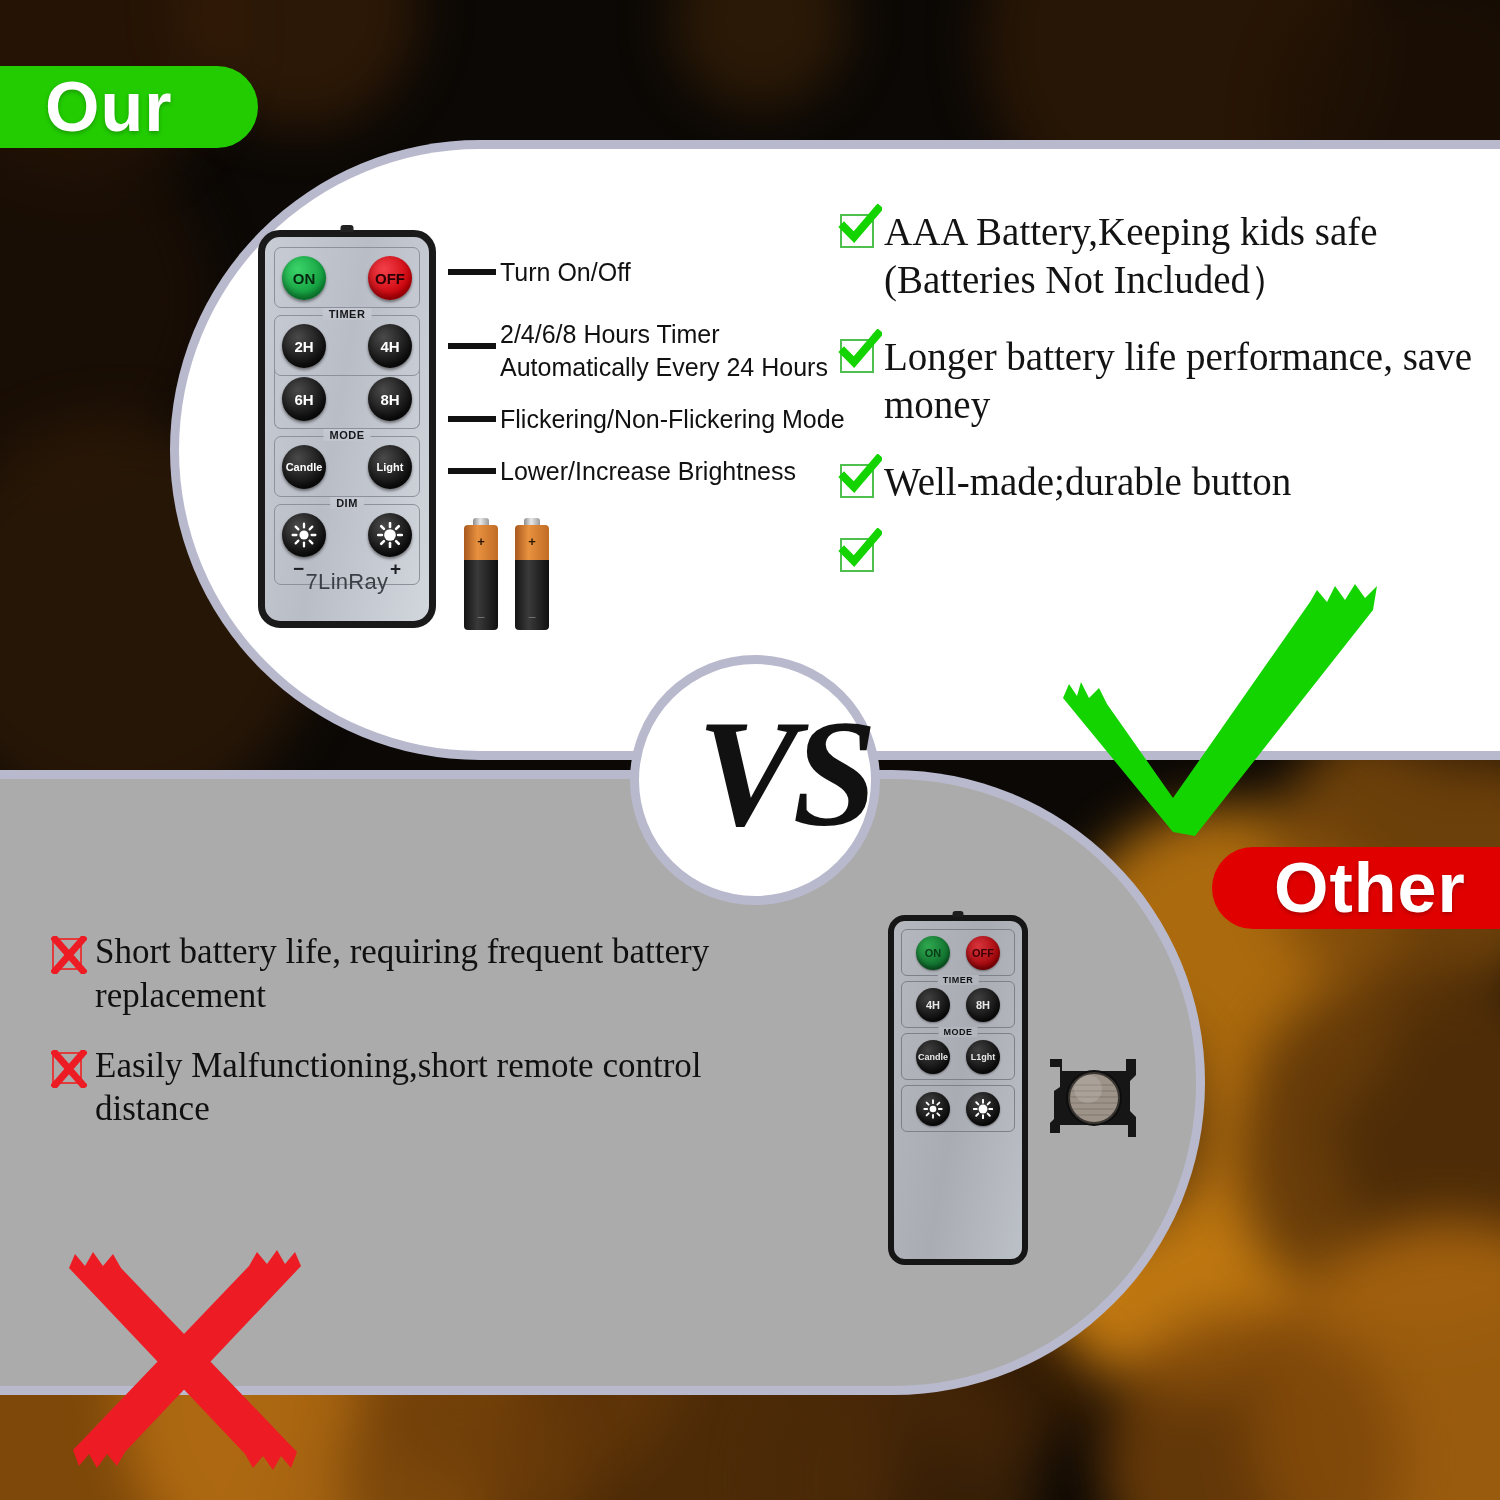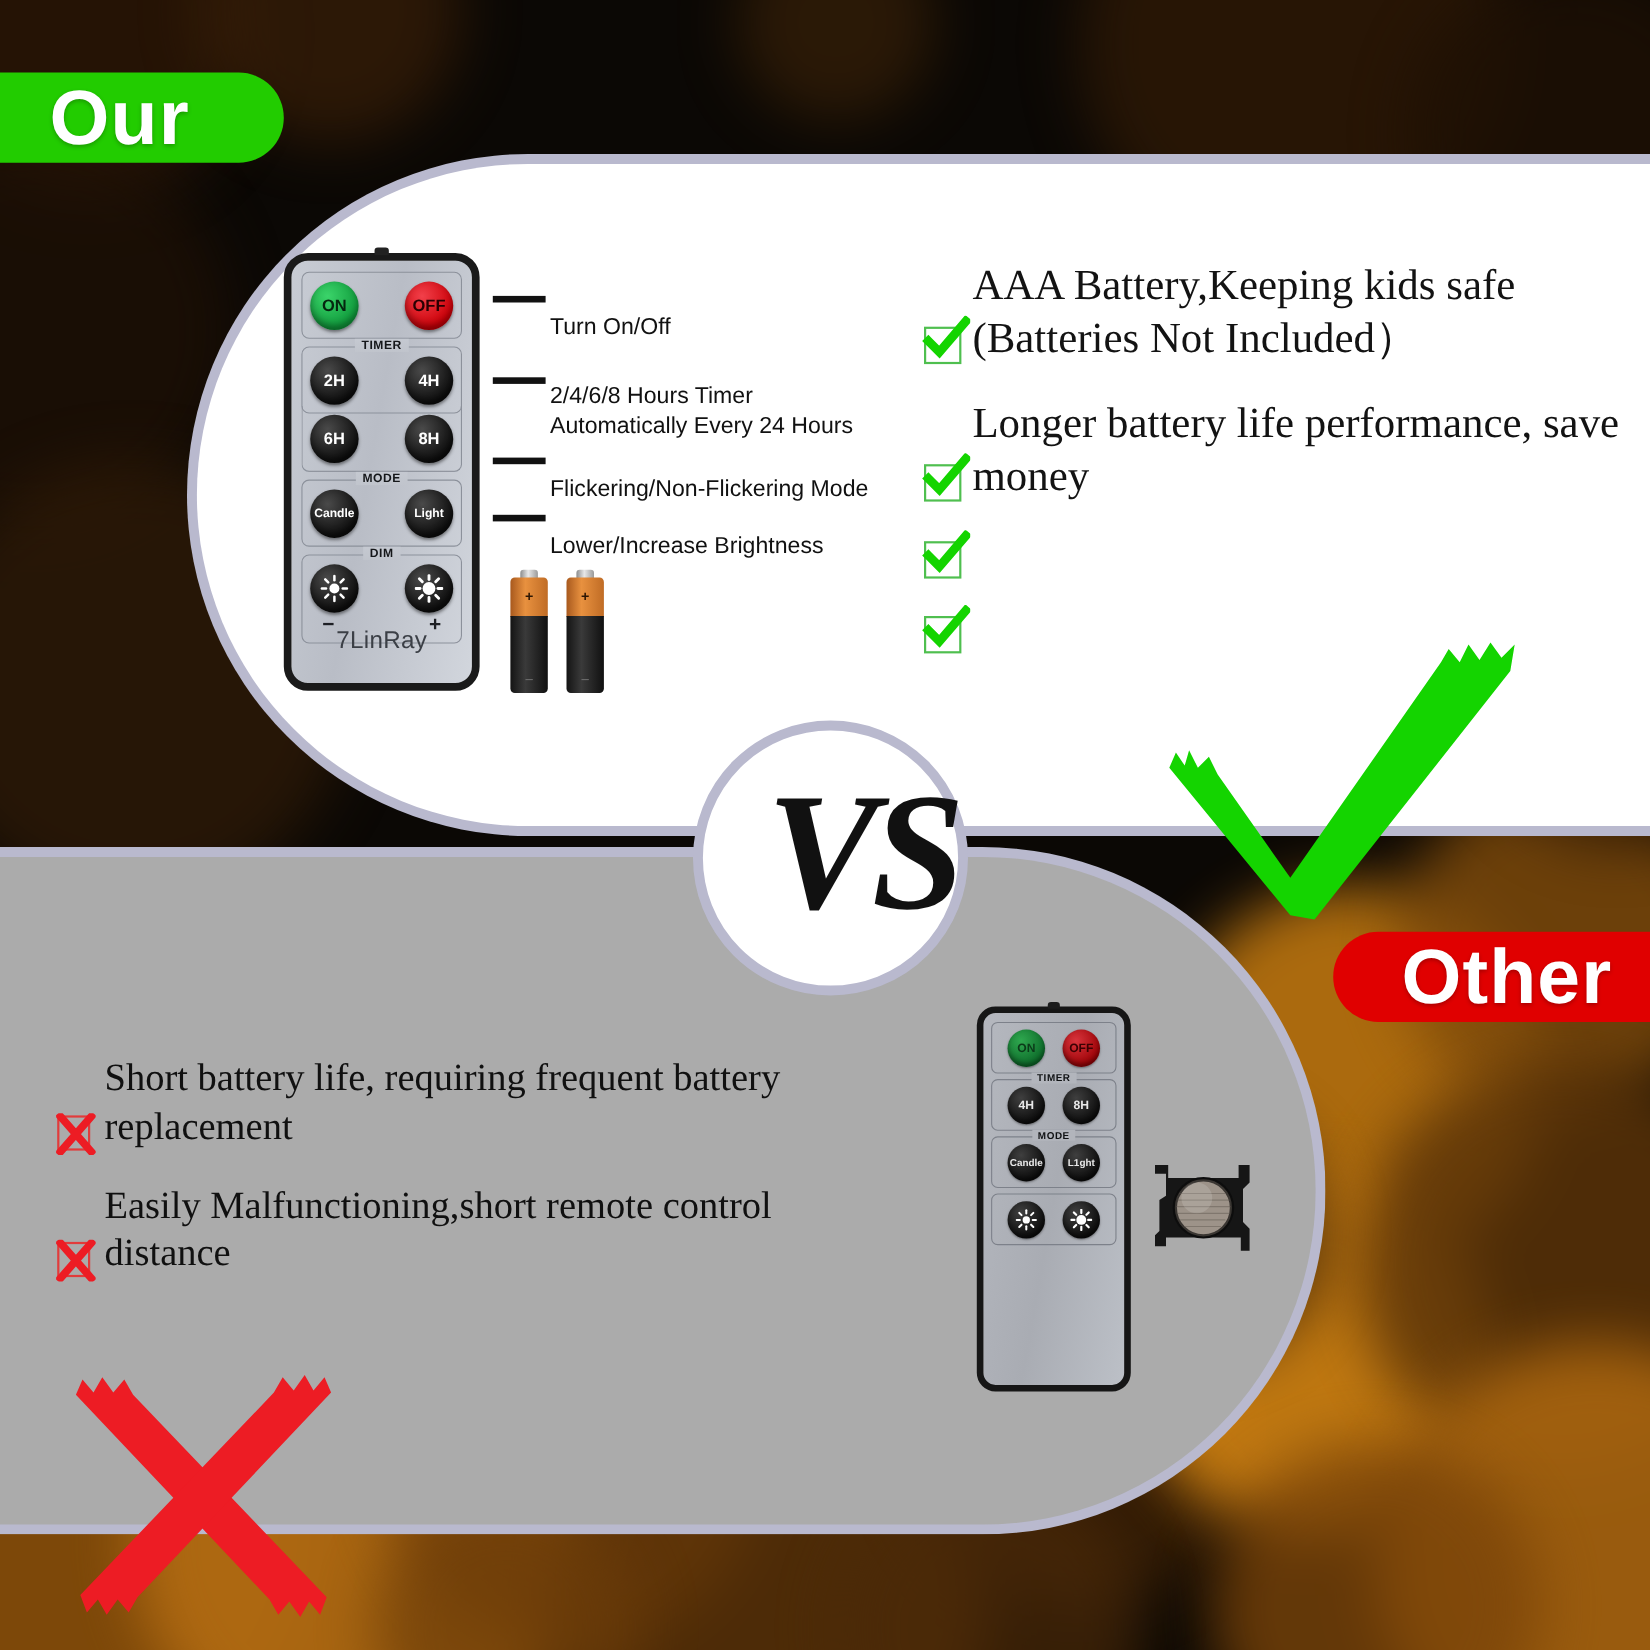--- a/index.html
+++ b/index.html
@@ -141,43 +141,42 @@
   }
   .batt .minus{
     position:absolute; bottom:6px; left:0; width:100%; text-align:center;
     color:#777; font-size:12px; z-index:3;
   }
 
   
   .lead{ position:absolute; height:6px; background:#111; z-index:12; }
   .anno{
     position:absolute; z-index:12;
-    font-size:21px; color:#111; line-height:1.32;
+    font-size:25px; color:#111; line-height:1.32;
     font-family:"Liberation Sans", sans-serif;
     white-space:pre-line;
-    margin-top:28px;
   }
 
   
   .pros{ position:absolute; left:840px; top:208px; width:660px; z-index:12; }
   .pro{ display:flex; align-items:flex-start; margin-bottom:28px; }
   .chk{
     flex:0 0 auto; width:34px; height:34px; margin-right:10px;
     margin-top:6px; position:relative;
     border:2px solid #4fbf4f;
   }
   .chk svg{ position:absolute; left:-4px; top:-12px; }
   .pro-text{
     font-family:"Liberation Serif", serif;
     font-size:39px; color:#131313; line-height:1.22;
   }
 
   
   .cons{ position:absolute; left:52px; top:930px; width:760px; z-index:12; }
-  .con{ display:flex; align-items:flex-end; margin-bottom:26px;margin-top:28px; }
+  .con{ display:flex; align-items:flex-start; margin-bottom:26px; }
   .xbox{
     flex:0 0 auto; width:30px; height:32px; margin-right:13px; margin-top:8px;
     position:relative; border:2px solid #e23b3b;
   }
   .xbox svg{ position:absolute; left:-3px; top:-4px; }
   .con-text{
     font-family:"Liberation Serif", serif;
     font-size:35px; color:#101010; line-height:1.25;
   }
 
@@ -368,20 +367,21 @@
     </span>
     <span class="pro-text">Longer battery life performance,
 save money</span>
   </div>
   <div class="con pro">
     <span class="chk">
       <svg width="44" height="44" viewBox="0 0 44 44">
           <path d="M6 23 L16 33 L40 5" stroke="#14D400" stroke-width="8" fill="none" stroke-linecap="square"></path>
         </svg>
     </span>
+    <span class="pro-text">Well-made;durable button</span>
   </div>
   <div class="con pro">
     <span class="chk">
       <svg width="44" height="44" viewBox="0 0 44 44">
           <path d="M6 23 L16 33 L40 5" stroke="#14D400" stroke-width="8" fill="none" stroke-linecap="square"></path>
         </svg>
     </span>
   </div>
 </div>
 

